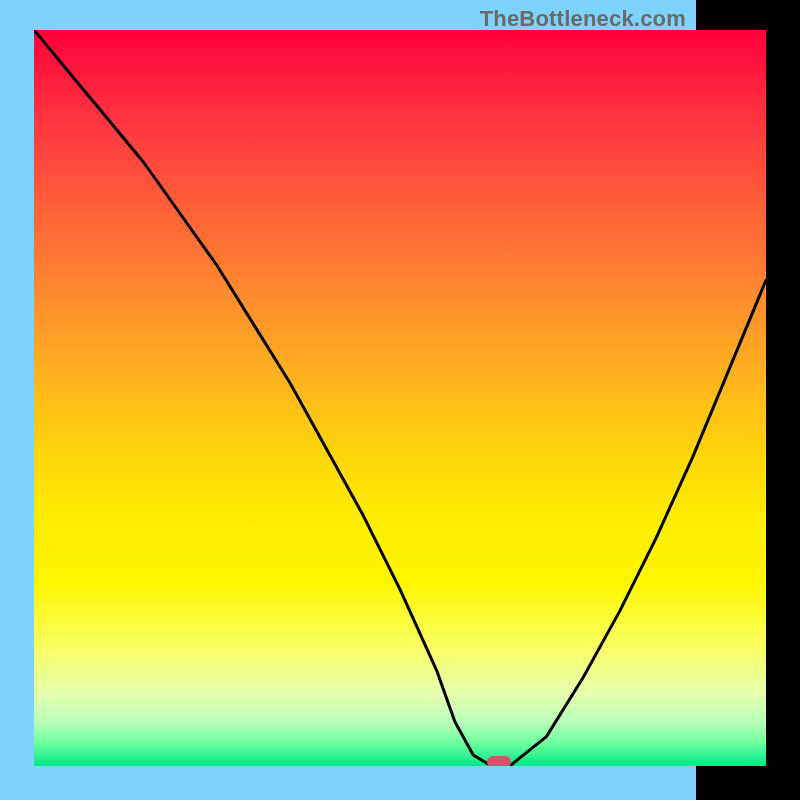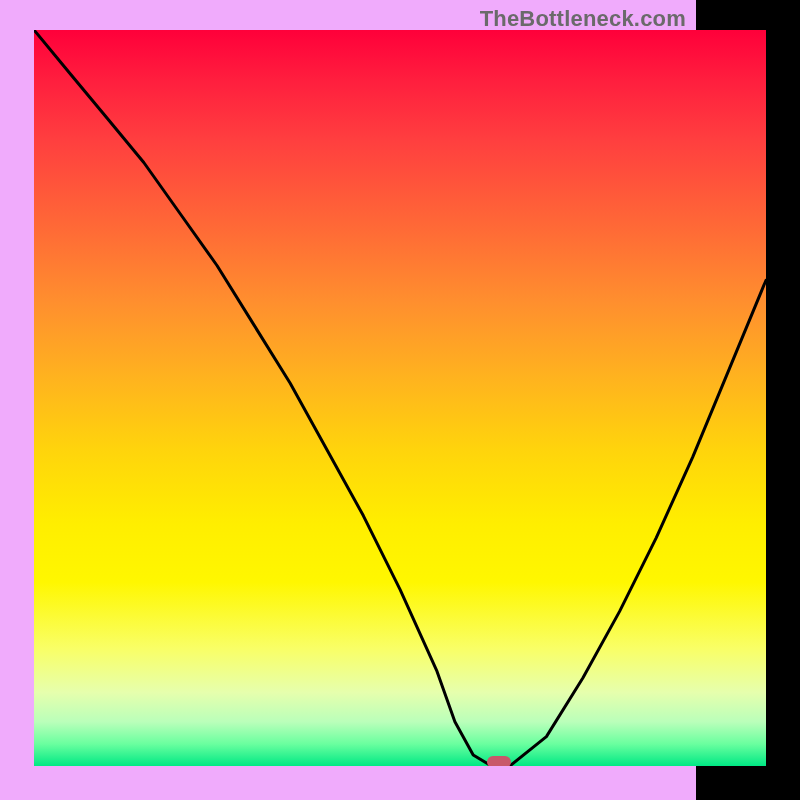--- a/index.html
+++ b/index.html
@@ -8,21 +8,21 @@
     width: 800px;
     height: 800px;
     background: #000;
     overflow: hidden;
     font-family: Arial, Helvetica, sans-serif;
   }
   .frame {
     position: absolute;
     left: 0; top: 0;
     width: 696px; height: 800px;
-    background: #f0abfc;
+    background: #7dd3fc;
   }
   .watermark {
     position: absolute;
     top: 6px;
     right: 10px;
     color: #6a6a6a;
     font-size: 22px;
     font-weight: 600;
     letter-spacing: 0.2px;
     z-index: 40;

